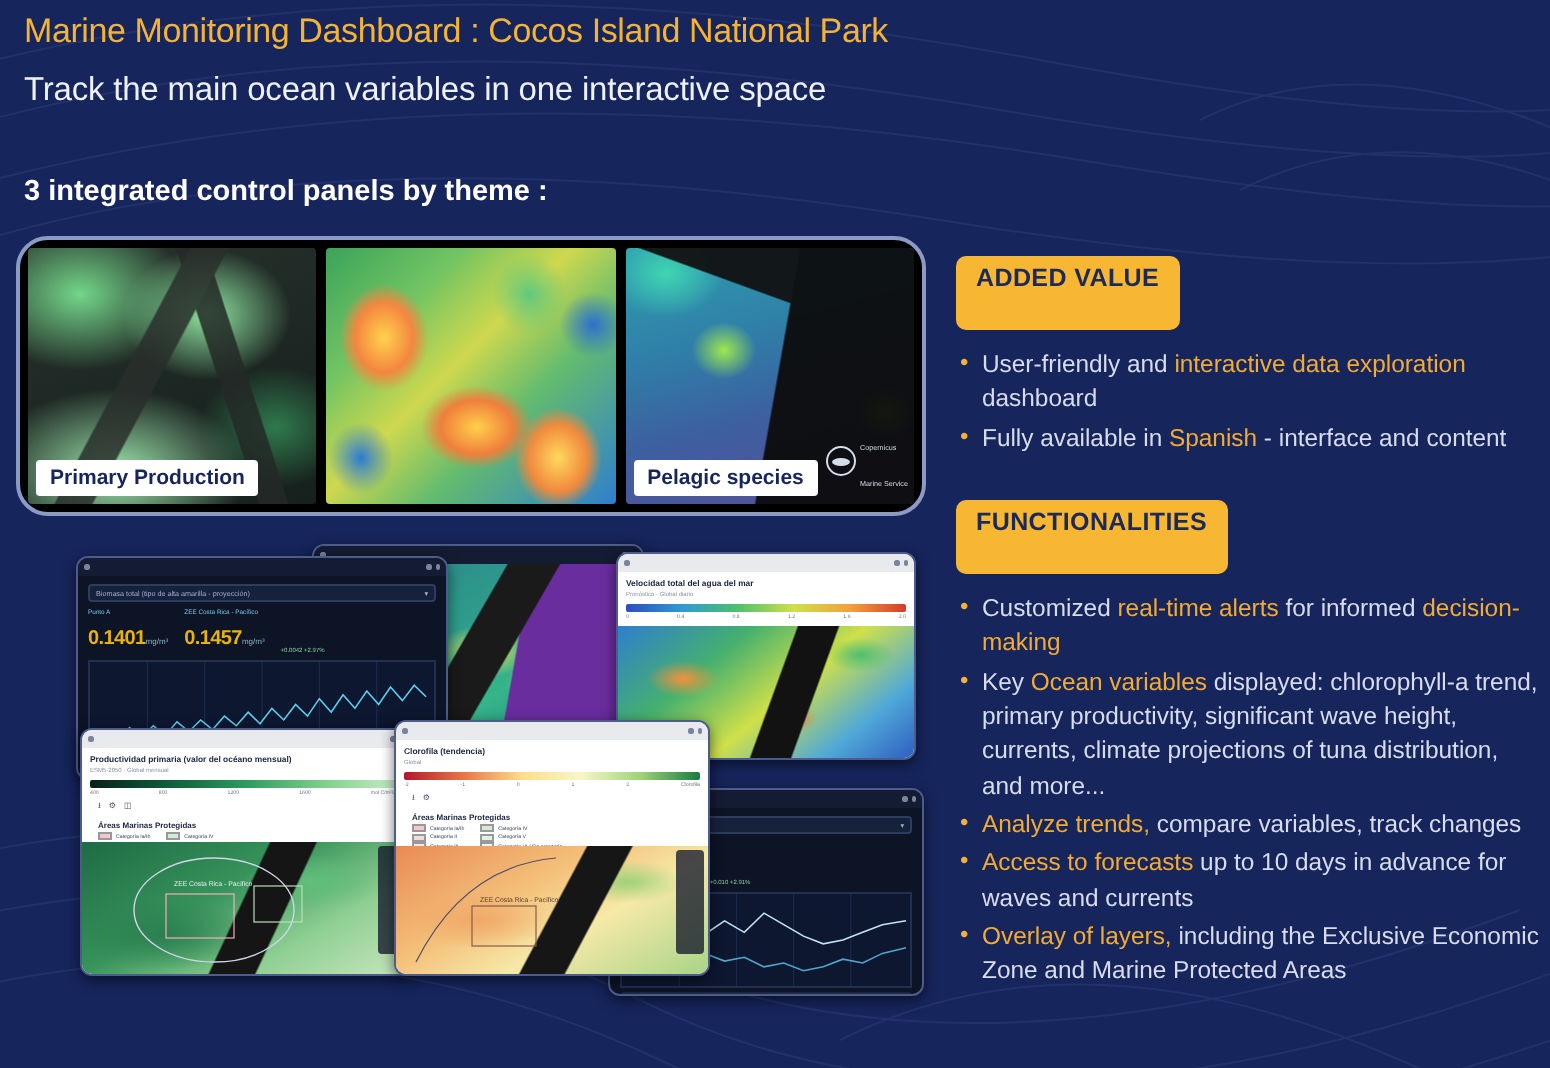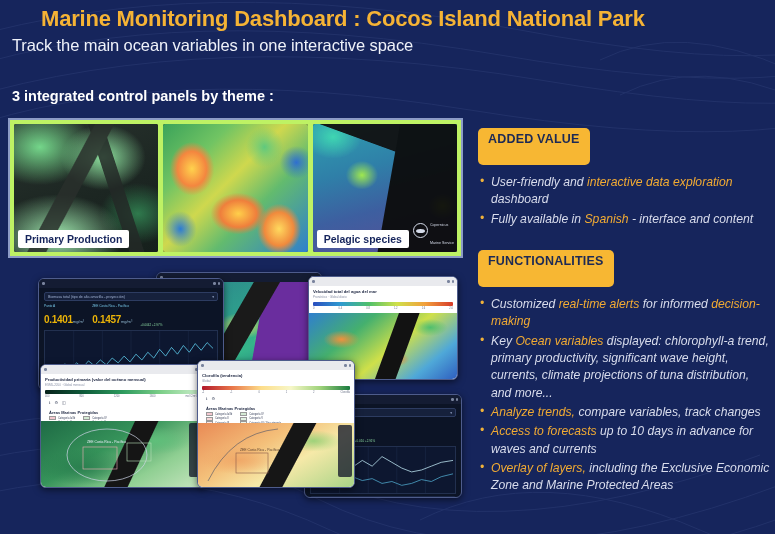--- a/index.html
+++ b/index.html
@@ -17,46 +17,45 @@
     position: absolute; inset: 0;
     pointer-events: none;
     z-index: 0;
     opacity: .55;
   }
   .layer { position: relative; z-index: 2; }
 
   
   .title {
     position: absolute; left: 12px; top: 6px;
-    font-size: 22px; font-weight: bold;
+    font-size: 17px; font-weight: normal;
     color: #f5b335;
     letter-spacing: -0.2px;
     white-space: nowrap;
-    margin-left: 29px;
   }
   .subtitle {
     position: absolute; left: 12px; top: 36px;
     font-size: 16.5px; color: #eef1f9;
     letter-spacing: -0.1px;
     white-space: nowrap;
   }
   .section-head {
     position: absolute; left: 12px; top: 88px;
     font-size: 14.5px; font-weight: bold; color: #ffffff;
     white-space: nowrap;
     text-align: center;
   }
 
   
   .maps-frame {
     position: absolute; left: 8px; top: 118px;
     width: 455px; height: 140px;
     border: 2px solid #8c9bc6;
-    border-radius: 0;
-    background: #bef264;
+    border-radius: 16px;
+    background: #000000;
     padding: 4px;
     overflow: hidden;
   }
   .maps-row { display: flex; gap: 5px; height: 100%; }
   .map-card { position: relative; flex: 1; border-radius: 2px; overflow: hidden; background:#141414; }
   .map-label {
     position: absolute; left: 4px; bottom: 4px;
     background: #ffffff; color: #16255c;
     font-size: 10.5px; font-weight: bold;
     padding: 3px 7px; border-radius: 2px;
@@ -239,21 +238,21 @@
 
   
   .right-col { position: absolute; left: 478px; top: 128px; width: 292px; }
   .badge {
     display: inline-block;
     background: #f7b733; color: #1d2a55;
     font-size: 12.5px; font-weight: bold;
     padding: 4px 10px 19px; border-radius: 5px;
     letter-spacing: .2px;
   }
-  .bullets { margin-top: 9px; font-style: italic; }
+  .bullets { margin-top: 9px; }
   .bullet {
     position: relative;
     padding-left: 13px;
     font-size: 12.2px;
     line-height: 1.42;
     color: #d8dcec;
     margin-bottom: 2px;
   }
   .bullet::before {
     content: "•";

